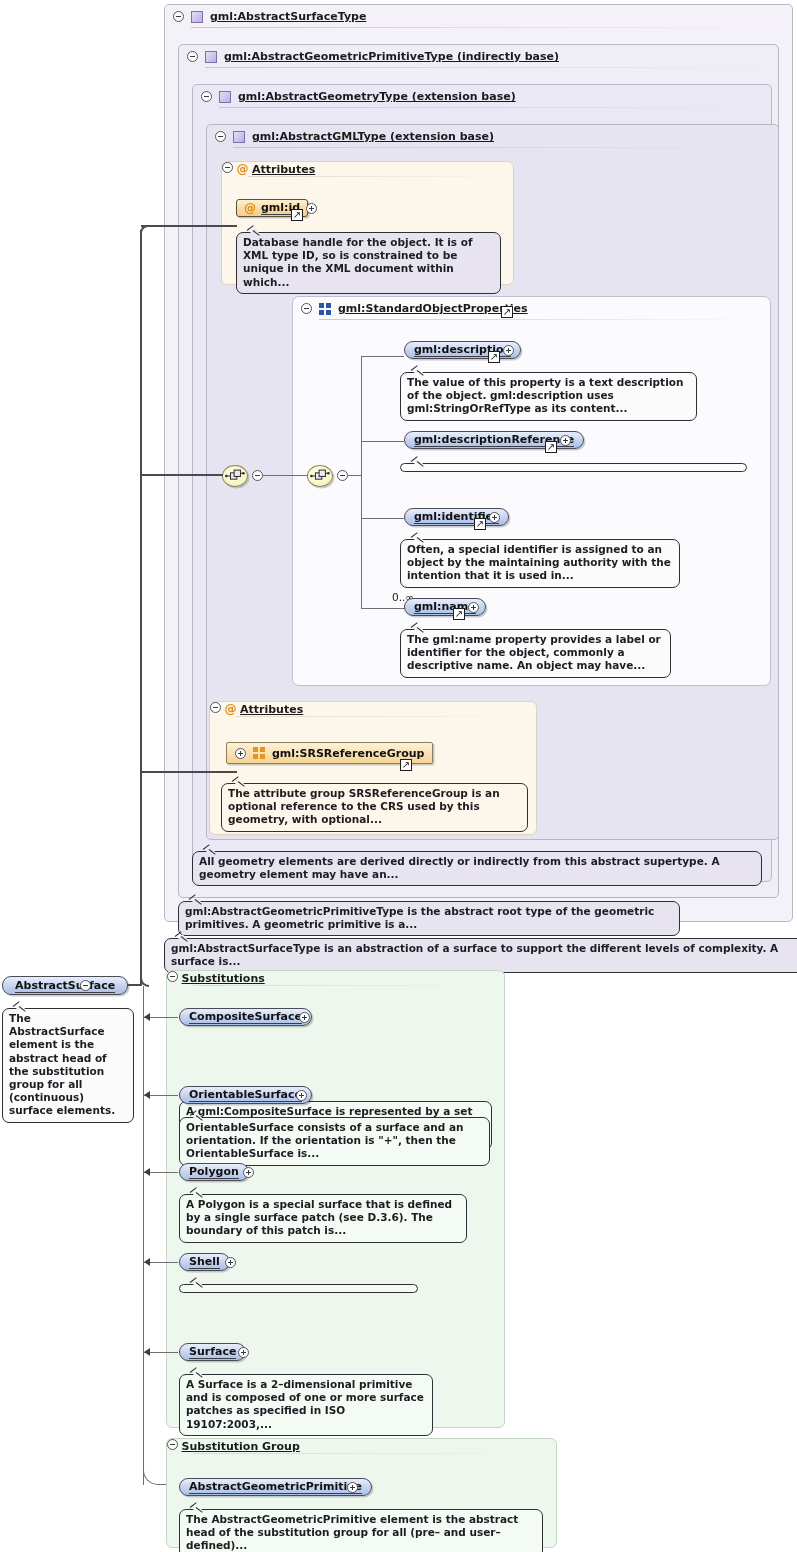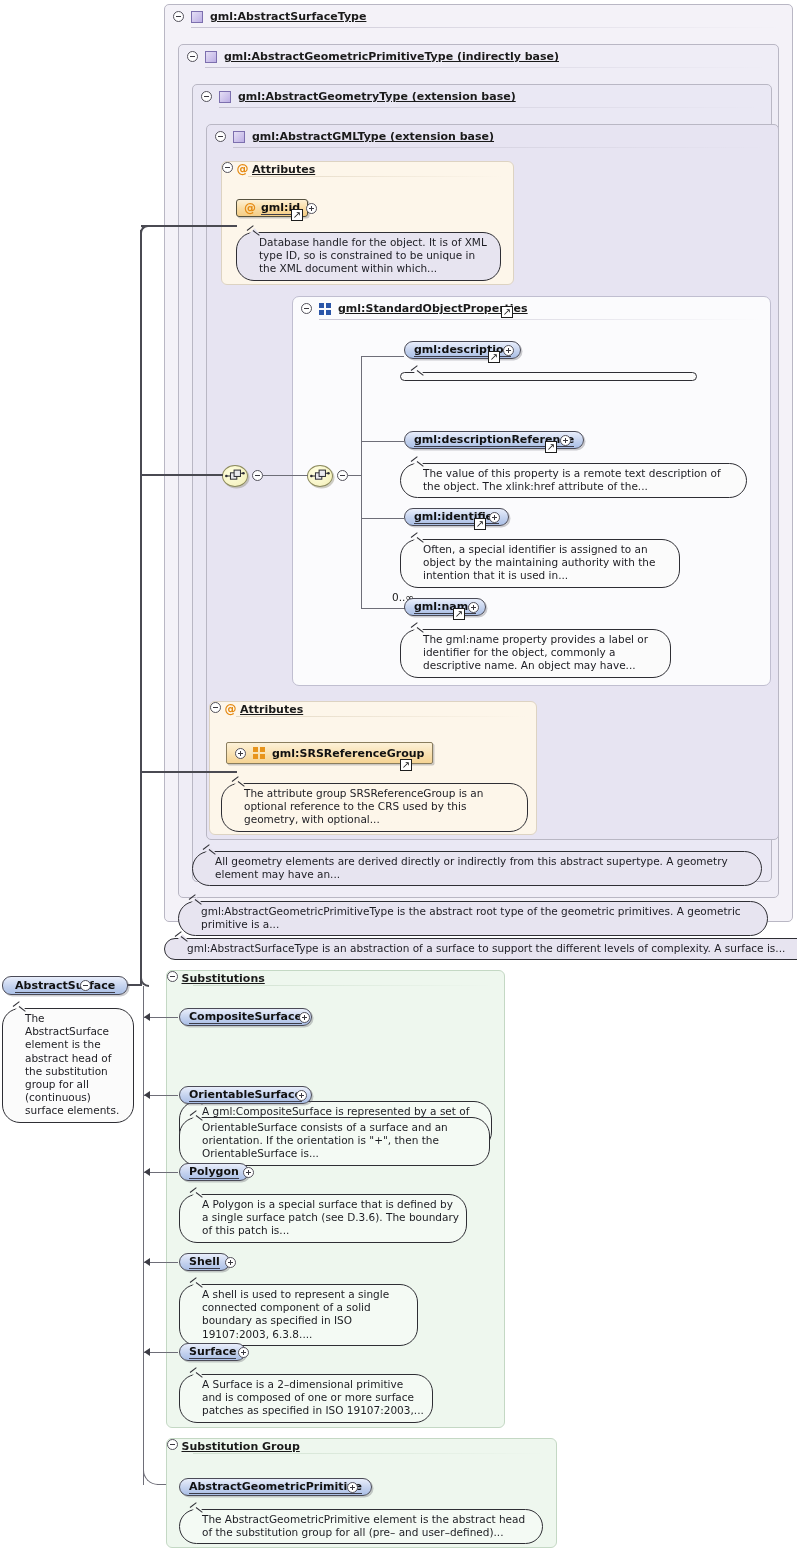--- a/index.html
+++ b/index.html
@@ -131,26 +131,27 @@
     display:flex; align-items:center; justify-content:center;
     font-size:9px; line-height:1; color:#111;
     font-family:"DejaVu Sans", sans-serif;
   }
   .lnk::after { content:"\2197"; font-size:10px; }
 
   
   .doc {
     position:absolute;
     border:1px solid #2e2e34;
-    border-radius:18px;
-    padding:3px 6px 4px 22px;
+    border-radius:7px;
+    padding:3px 6px 4px 6px;
     font-size:10.5px;
     line-height:13.2px;
     background:#ffffff;
     color:#1c1c22;
+    font-weight:bold;
   }
   .doc.lav { background:#e7e4f0; }
   .doc.cream { background:#fdf6ea; }
   .doc.white { background:#fbfbfb; }
   .doc.green { background:#f4faf4; }
   
   .doc .nub {
     position:absolute; top:-5px; left:12px;
     width:11px; height:6px;
     background:inherit;
@@ -302,31 +303,31 @@
 <div class="ln" style="left:263px; top:475px; width:45px; height:1px;"></div>
 
 <div class="pill" style="left:404px; top:341px;">
   <span class="u">gml:description</span>
 </div>
 <span class="lnk" style="left:488px; top:351px;"></span>
 <span class="pm plus" style="position:absolute; left:503px; top:345px;"></span>
 <div class="doc white" style="left:400px; top:372px; width:297px;">
   <span class="nub"></span>
   <span class="nubline"></span>
+  <span>The value of this property is a text description of the object. gml:description uses gml:StringOrRefType as its content...</span>
 </div>
 
 <div class="pill" style="left:404px; top:431px;">
   <span class="u">gml:descriptionReference</span>
 </div>
 <span class="lnk" style="left:545px; top:441px;"></span>
 <span class="pm plus" style="position:absolute; left:560px; top:435px;"></span>
 <div class="doc white" style="left:400px; top:463px; width:347px;">
   <span class="nub"></span>
   <span class="nubline"></span>
-  <span>The value of this property is a remote text description of the object. The xlink:href attribute of the...</span>
 </div>
 
 <div class="pill" style="left:404px; top:508px;">
   <span class="u">gml:identifier</span>
 </div>
 <span class="lnk" style="left:474px; top:518px;"></span>
 <span class="pm plus" style="position:absolute; left:489px; top:512px;"></span>
 <div class="doc white" style="left:400px; top:539px; width:280px;">
   <span class="nub"></span>
   <span class="nubline"></span>
@@ -371,21 +372,21 @@
   <span class="nubline"></span>
   <span>The attribute group SRSReferenceGroup is an optional reference to the CRS used by this geometry, with optional...</span>
 </div>
 
 <div class="doc lav" style="left:192px; top:851px; width:570px;">
   <span class="nub"></span>
   <span class="nubline"></span>
   <span>All geometry elements are derived directly or indirectly from this abstract supertype. A geometry element may have an...</span>
 </div>
 
-<div class="doc lav" style="left:178px; top:901px; width:590px;">
+<div class="doc lav" style="left:178px; top:901px; width:502px;">
   <span class="nub"></span>
   <span class="nubline"></span>
   <span>gml:AbstractGeometricPrimitiveType is the abstract root type of the geometric primitives. A geometric primitive is a...</span>
 </div>
 
 <div class="doc lav" style="left:164px; top:938px; width:663px;">
   <span class="nub"></span>
   <span class="nubline"></span>
   <span>gml:AbstractSurfaceType is an abstraction of a surface to support the different levels of complexity. A surface is...</span>
 </div>
@@ -459,21 +460,20 @@
 
 <div class="ln" style="left:144px; top:1262px; width:34px; height:1px;"></div>
 <span class="arrowhead" style="left:144px; top:1258px;"></span>
 <div class="pill" style="left:179px; top:1253px;">
   <span class="u">Shell</span>
 </div>
 <span class="pm plus" style="position:absolute; left:225px; top:1257px;"></span>
 <div class="doc green" style="left:179px; top:1284px; width:239px;">
   <span class="nub"></span>
   <span class="nubline"></span>
-  <span>A shell is used to represent a single connected component of a solid boundary as specified in ISO 19107:2003, 6.3.8....</span>
 </div>
 
 <div class="ln" style="left:144px; top:1352px; width:34px; height:1px;"></div>
 <span class="arrowhead" style="left:144px; top:1348px;"></span>
 <div class="pill" style="left:179px; top:1343px;">
   <span class="u">Surface</span>
 </div>
 <span class="pm plus" style="position:absolute; left:238px; top:1347px;"></span>
 <div class="doc green" style="left:179px; top:1374px; width:254px;">
   <span class="nub"></span>

